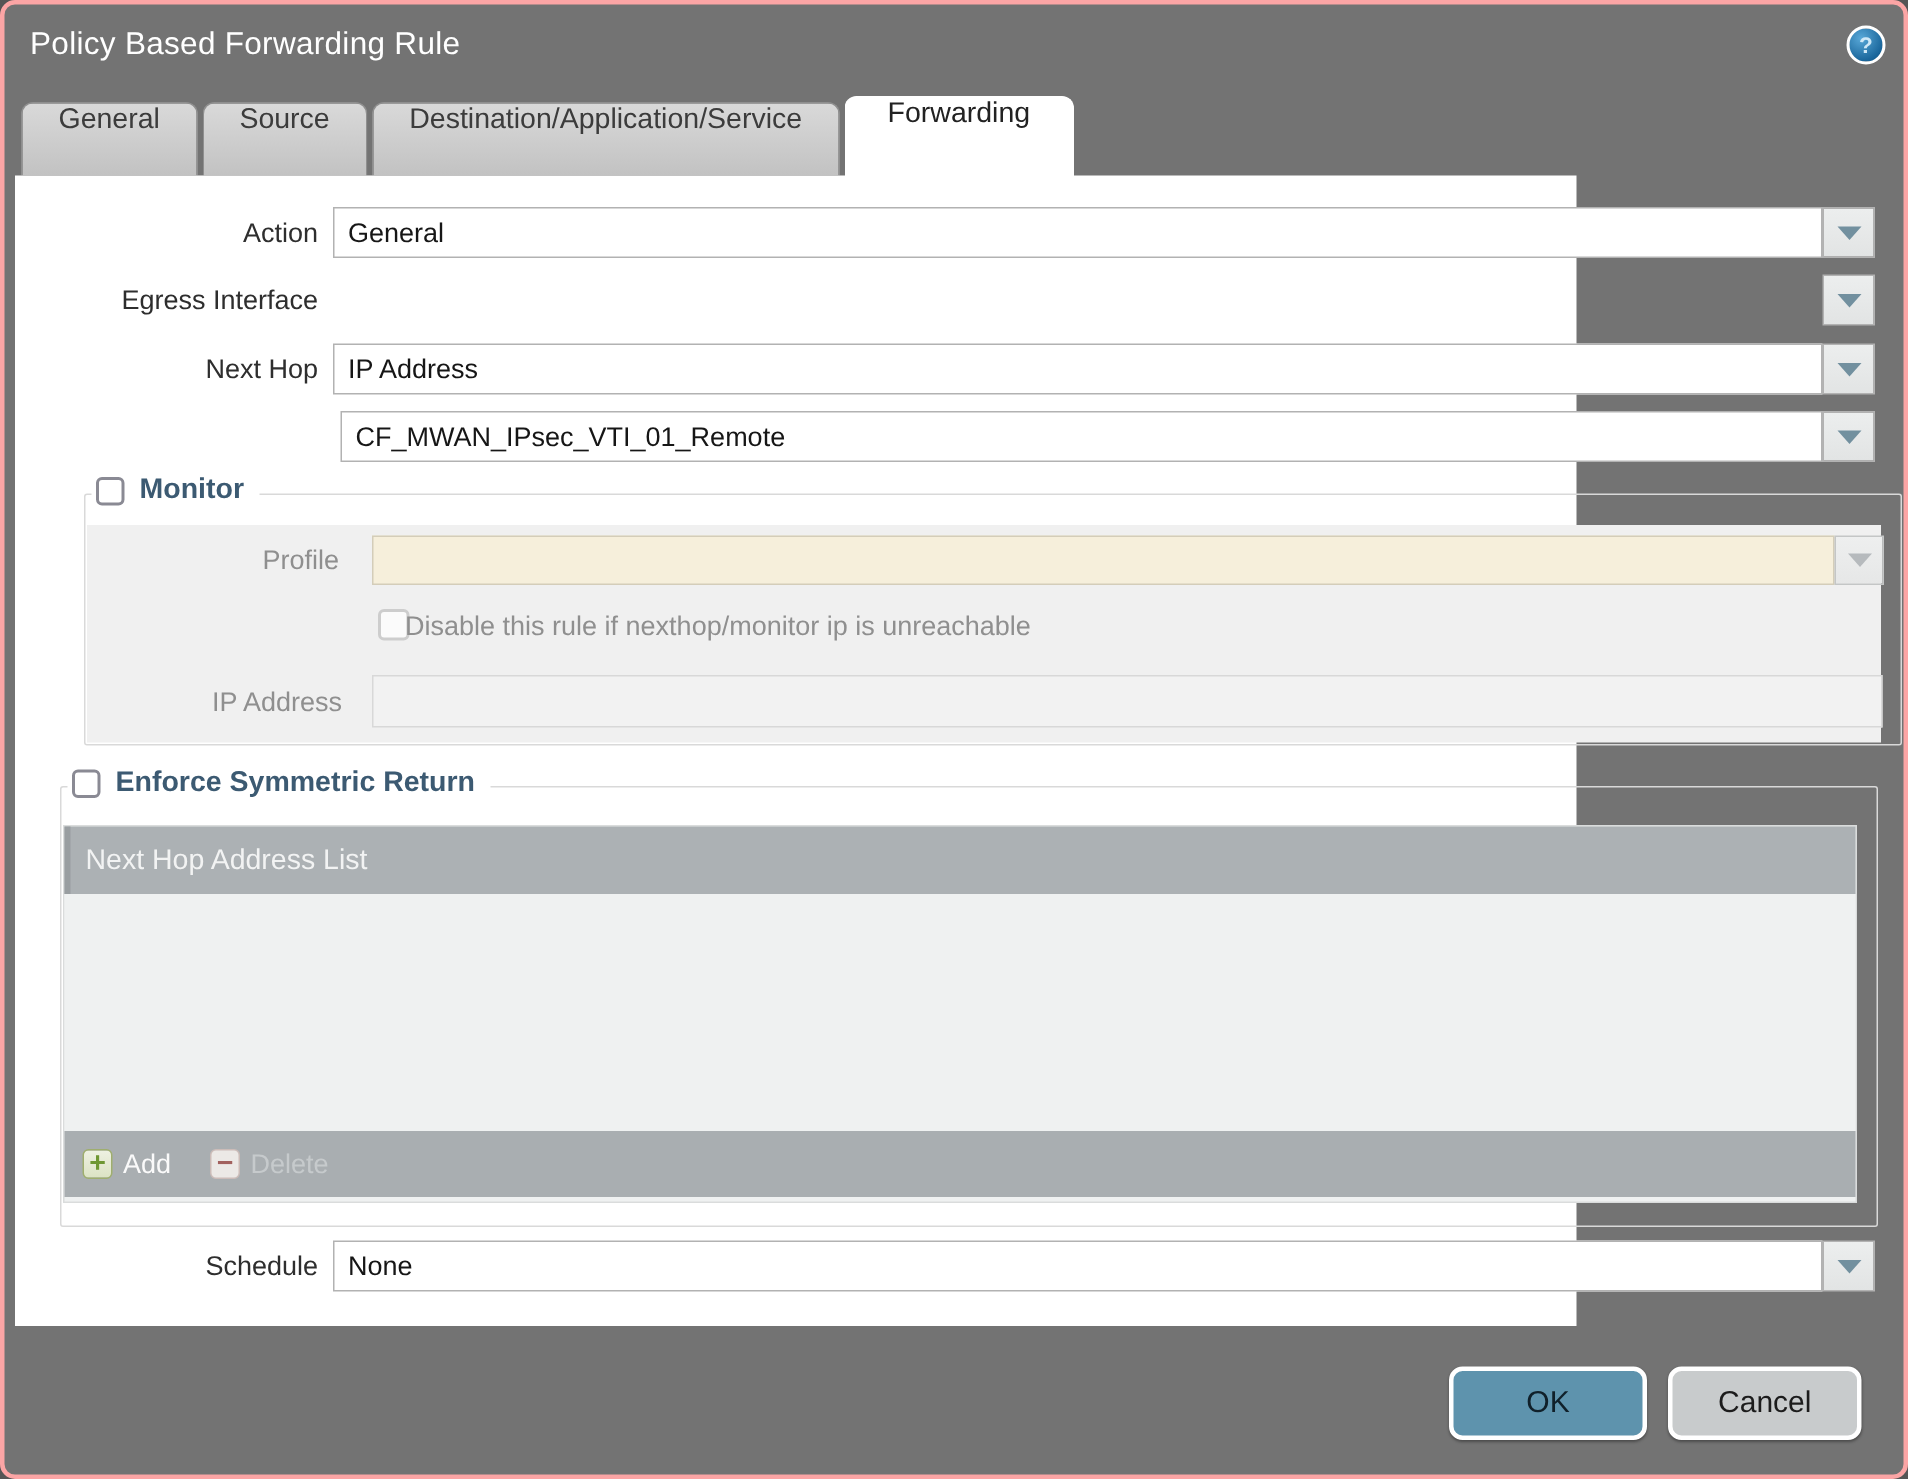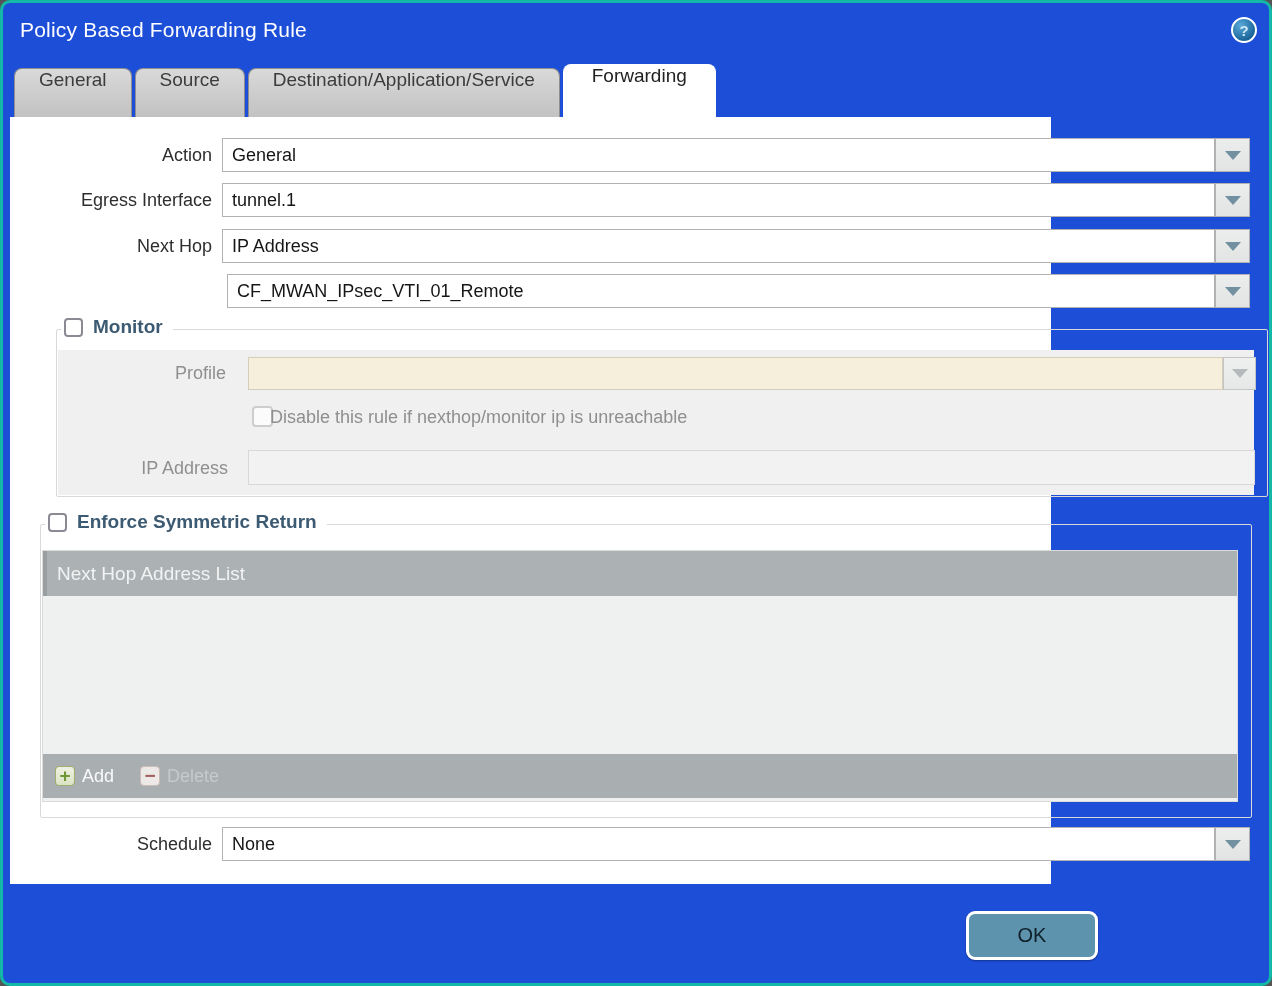--- a/index.html
+++ b/index.html
@@ -2,22 +2,22 @@
 <html><head>
 <meta charset="utf-8">
 <style>
   * { margin:0; padding:0; box-sizing:border-box; }
   html,body { background:#555; }
   body { font-family:"Liberation Sans", sans-serif; }
   .stage { position:relative; width:1272px; height:986px; }
 
   .dialog {
     position:absolute; inset:0;
-    background:#1d4ed8;
-    border:3px solid #14b8a6;
+    background:#737373;
+    border:3px solid #fca5a5;
     border-radius:10px;
     overflow:hidden;
   }
 
   
   .title { position:absolute; left:17px; top:15px; color:#fff; font-size:21px; letter-spacing:.2px; }
   .help-icon {
     position:absolute; left:1228px; top:14px; width:26px; height:26px;
     border-radius:50%; border:2px solid #fff;
     background:radial-gradient(circle at 35% 30%, #58a8d8, #1b679c 70%, #0f4f7c);
@@ -142,23 +142,20 @@
 
       <div class="flabel" style="top:21px;">Action</div>
       <div class="field" style="left:212px; top:21px; width:993px;">
         <span>General</span>
       </div>
       <div class="ddbtn" style="left:1205px; top:21px;">
         <span class="tri"></span>
       </div>
 
       <div class="flabel" style="top:66px;">Egress Interface</div>
-      <div class="field" style="left:212px; top:66px; width:993px;">
-        <span>tunnel.1</span>
-      </div>
       <div class="ddbtn" style="left:1205px; top:66px;">
         <span class="tri"></span>
       </div>
 
       <div class="flabel" style="top:112px;">Next Hop</div>
       <div class="field" style="left:212px; top:112px; width:993px;">
         <span>IP Address</span>
       </div>
       <div class="ddbtn" style="left:1205px; top:112px;">
         <span class="tri"></span>
@@ -224,15 +221,18 @@
         <span>None</span>
       </div>
       <div class="ddbtn" style="left:1205px; top:710px;">
         <span class="tri"></span>
       </div>
     </div>
 
     <div class="btn btn-ok">
       <span>OK</span>
     </div>
+    <div class="btn btn-cancel">
+      <span>Cancel</span>
+    </div>
 
   </div>
 </div>
 
 </body></html>

